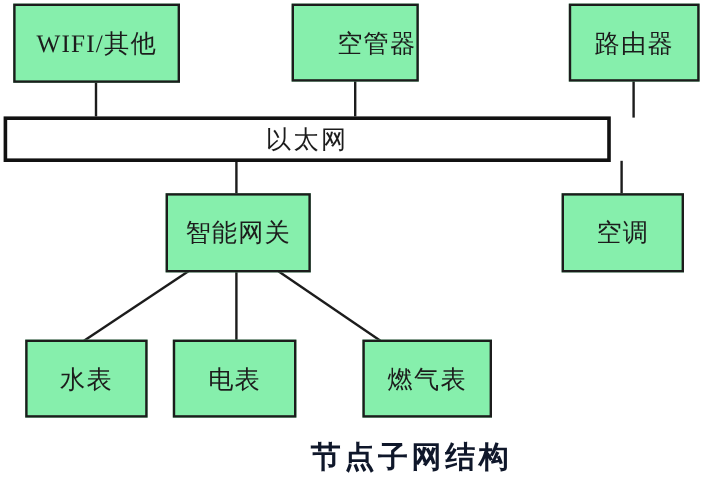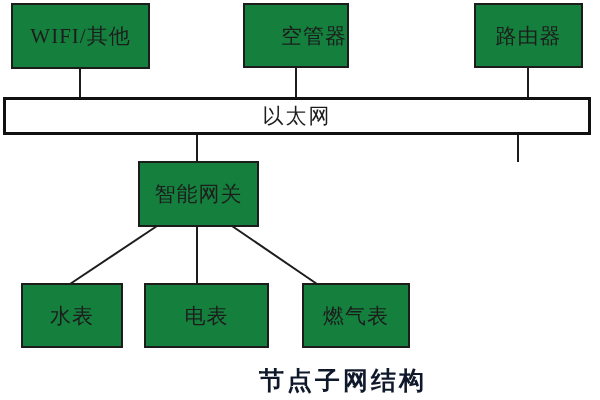--- a/index.html
+++ b/index.html
@@ -20,61 +20,61 @@
     left: 0;
     top: 0;
     width: 600px;
     height: 400px;
     z-index: 1;
   }
   .node {
     position: absolute;
     box-sizing: border-box;
     border: 2px solid #1c1c1c;
-    background: #15803d;
+    background: #86efac;
     display: flex;
     align-items: center;
     justify-content: center;
     z-index: 2;
   }
   .node .label {
     font-size: 21px;
     color: #1c1c1c;
     letter-spacing: 1px;
     white-space: nowrap;
   }
   
   .n-wifi       { left: 11px;  top: 3px;   width: 139px; height: 66px; }
   .n-controller { left: 243px; top: 3px;   width: 106px; height: 65px; justify-content: flex-end; }
   .n-router     { left: 474px; top: 3px;   width: 109px; height: 65px; }
   
   .bus {
     position: absolute;
     left: 3px; top: 97px;
-    width: 588px; height: 38px;
+    width: 506px; height: 38px;
     box-sizing: border-box;
     border: 3px solid #111111;
     background: #ffffff;
     display: flex;
     align-items: center;
     justify-content: center;
     z-index: 2;
     font-family: Liberation Mono, monospace;
   }
   .bus .label {
     font-size: 21px;
     color: #1c1c1c;
     letter-spacing: 2px;
   }
   
   .n-gateway { left: 138px; top: 161px; width: 121px; height: 66px; }
   .n-ac      { left: 468px; top: 161px; width: 102px; height: 66px; }
   
   .n-water    { left: 21px;  top: 283px; width: 102px; height: 65px; }
-  .n-electric { left: 144px; top: 283px; width: 125px; height: 65px; }
+  .n-electric { left: 144px; top: 283px; width: 103px; height: 65px; }
   .n-gas      { left: 262px; top: 283px; width: 108px; height: 65px; margin-left: 40px; }
   
   .caption {
     position: absolute;
     left: 243px; top: 364px;
     width: 200px;
     text-align: center;
     font-family: "Liberation Sans", "DejaVu Sans", sans-serif;
     font-weight: bold;
     font-size: 25px;
@@ -113,20 +113,23 @@
   </div>
 
   <div class="bus">
     <span class="label">以太网</span>
   </div>
 
   <div class="node n-gateway">
     <span class="label">智能网关</span>
   </div>
 
+  <div class="node n-ac">
+    <span class="label">空调</span>
+  </div>
 
   <div class="node n-water">
     <span class="label">水表</span>
   </div>
 
   <div class="node n-electric">
     <span class="label">电表</span>
   </div>
 
   <div class="node n-gas">

